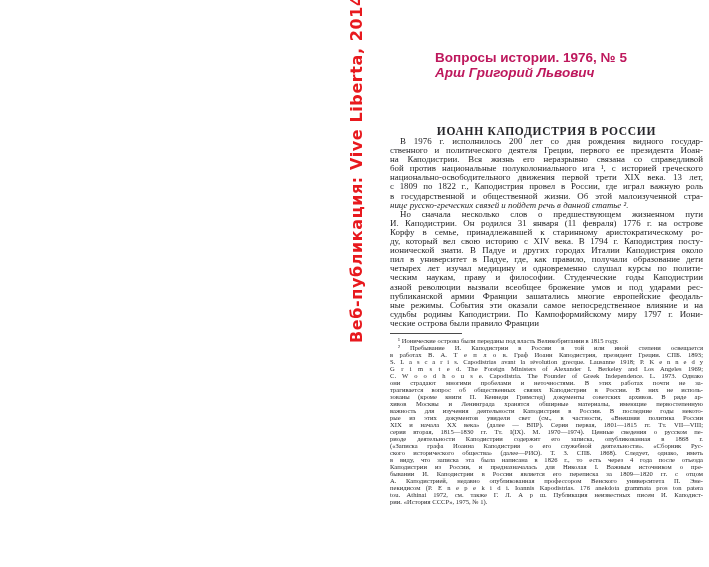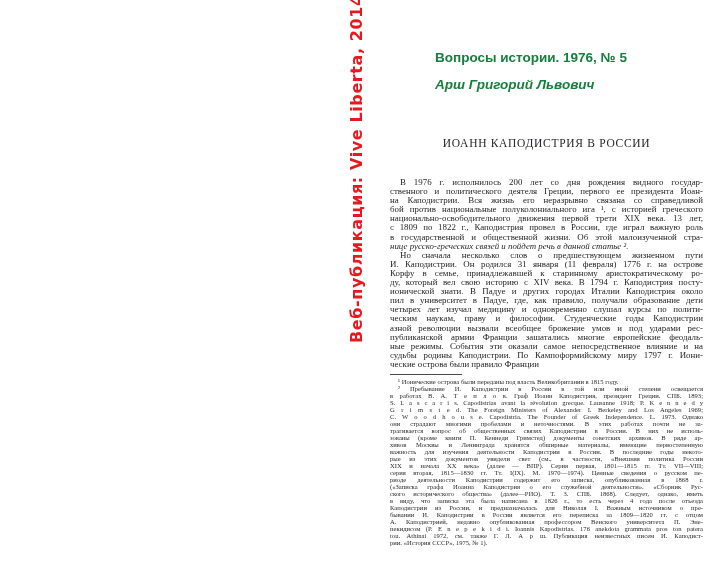--- a/index.html
+++ b/index.html
@@ -8,29 +8,29 @@
     overflow:hidden; font-family:"Liberation Serif", serif;
   }
   .watermark {
     position:absolute; left:347px; top:343px; width:320px;
     transform:rotate(-90deg); transform-origin:0 0;
     font-family:"DejaVu Sans", sans-serif;
     font-weight:bold; font-size:16px; letter-spacing:0.6px;
     white-space:nowrap; text-align:center;
   }
   .header { position:absolute; left:435px; top:50px; width:230px;
-    font-family:"Liberation Sans", sans-serif; color:#15803d; }
+    font-family:"Liberation Sans", sans-serif; color:#be185d; }
   .journal { font-weight:bold; font-size:13.5px; line-height:15px; }
-  .author  { font-weight:bold; font-style:italic; font-size:13.5px; line-height:15px; margin-top:12px; }
+  .author  { font-weight:bold; font-style:italic; font-size:13.5px; line-height:15px; margin-top:0; }
   .article { position:absolute; left:390px; top:125px; width:313px; color:#1e1e20; }
   .title {
-    margin:12px; font-weight:normal; font-size:11.5px; letter-spacing:0.7px;
+    margin:0; font-weight:bold; font-size:11.5px; letter-spacing:0.7px;
     text-align:center; font-family:"Liberation Serif", serif; color:#26262a;
   }
-  .bodytext { margin-top:29px; }
+  .bodytext { }
   .body-line {
     font-size:8.9px; line-height:9.1px;
     text-align:justify; text-align-last:justify;
   }
   .body-line.lastline { text-align-last:auto; }
   .body-line.italic { font-style:italic; }
   .body-line.indent { text-indent:10px; }
   .fn-rule { width:72px; border-top:1px solid #4a4a4a; margin-top:5px; }
   .footnotes { margin-top:3px; }
   .fn-line {

